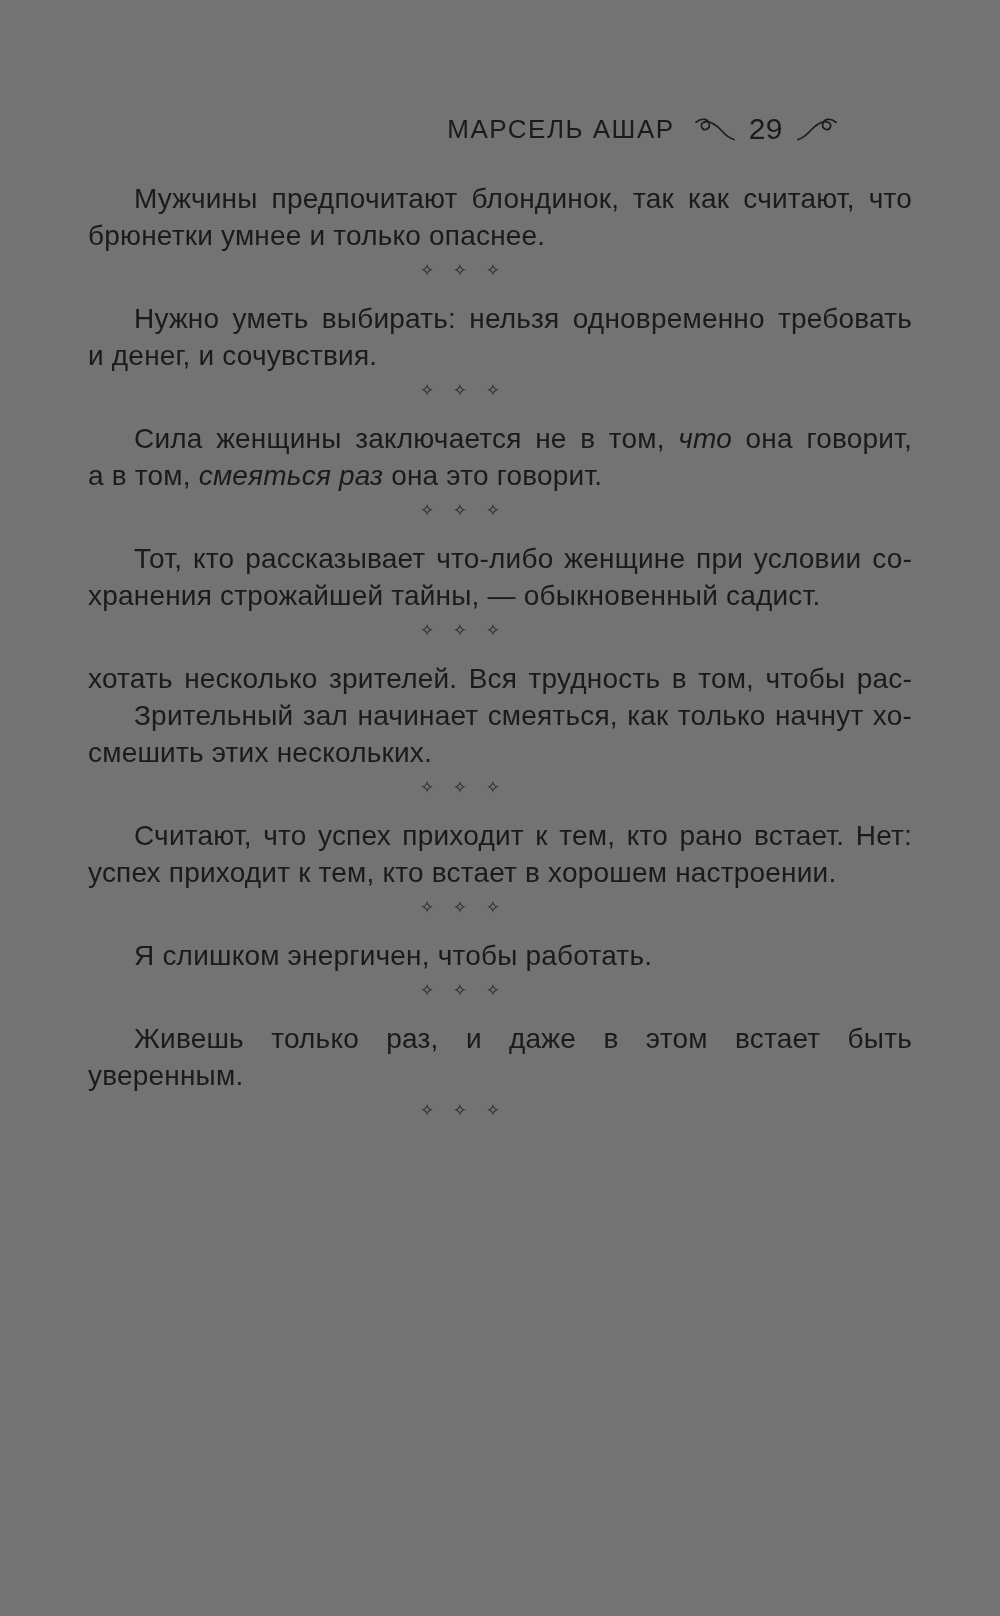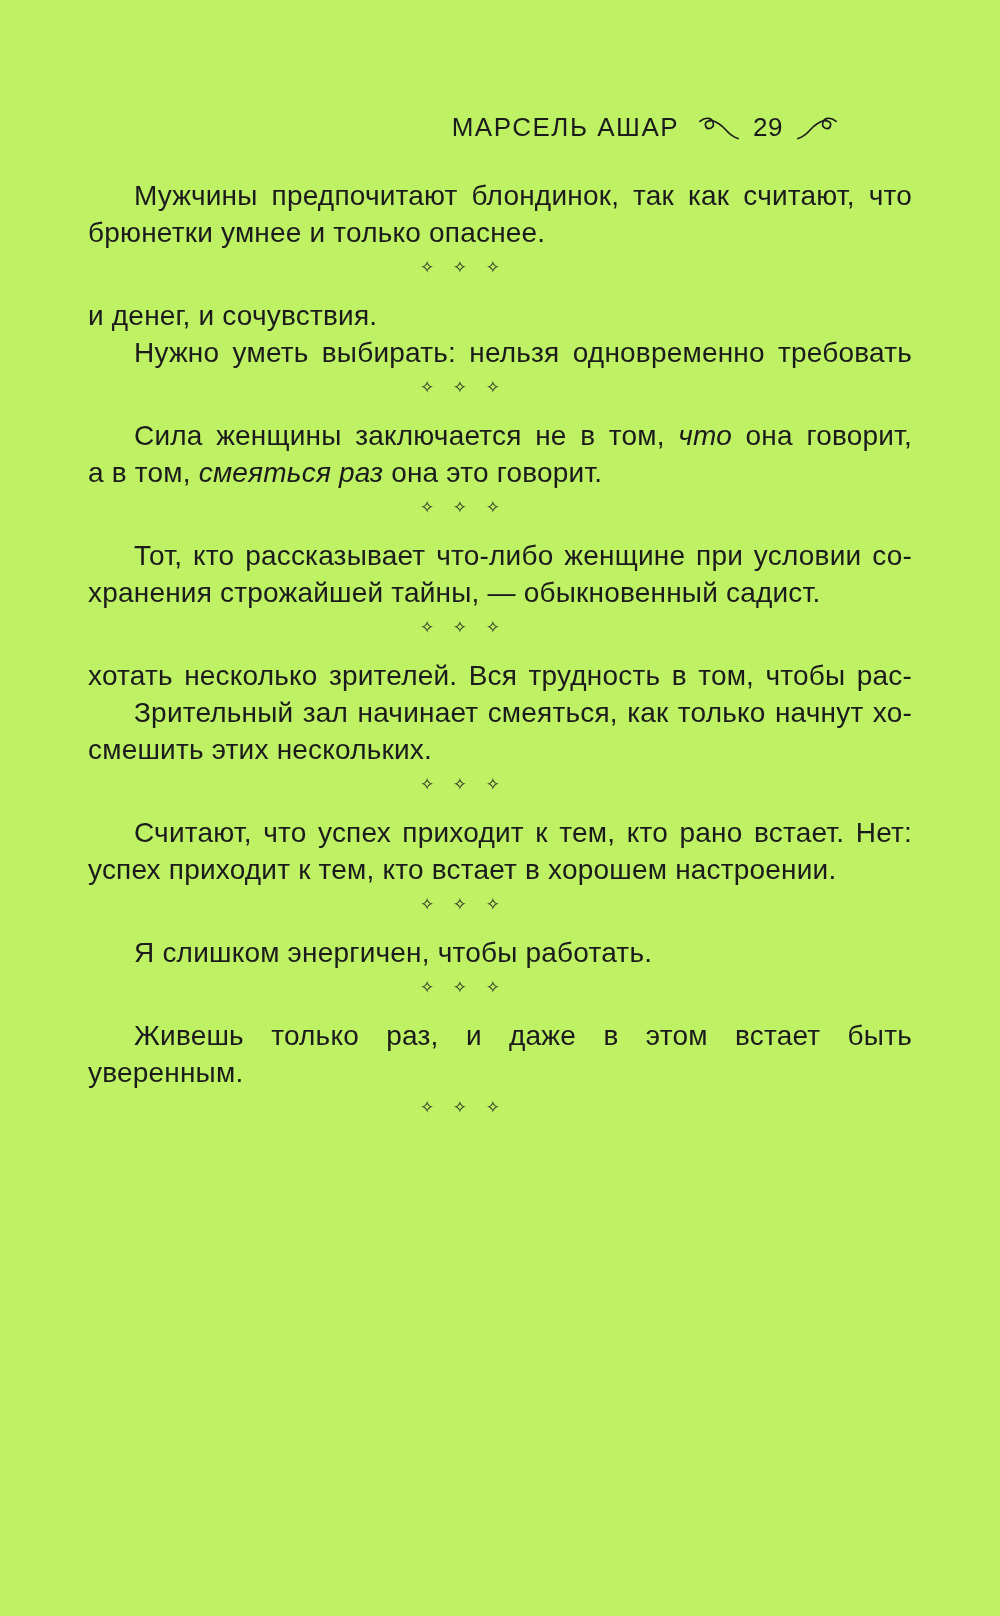--- a/index.html
+++ b/index.html
@@ -5,21 +5,21 @@
   html, body {
     margin: 0;
     padding: 0;
     background: #ffffff;
   }
   .page {
     position: relative;
     width: 1000px;
     height: 1616px;
     margin: 0 auto;
-    background: #bef264;
+    background: #737373;
     color: #1b1b1b;
     font-family: "Liberation Sans", "DejaVu Sans", sans-serif;
     box-sizing: border-box;
     padding: 112px 88px 0 88px;
     overflow: hidden;
   }
   .header {
     display: flex;
     align-items: center;
     justify-content: flex-end;
@@ -27,21 +27,21 @@
     padding-right: 74px;
     margin-bottom: 34px;
     white-space: nowrap;
   }
   .author {
     font-size: 26px;
     letter-spacing: 1.5px;
     margin-right: 6px;
   }
   .pagenum {
-    font-size: 26px;
+    font-size: 30px;
     letter-spacing: 0.5px;
   }
   .flourish {
     width: 42px;
     height: 26px;
     flex: 0 0 auto;
   }
   .flourish.mirror { transform: scaleX(-1); }
 
   .aphorism {
@@ -91,22 +91,22 @@
     </svg>
   </div>
 
   <div id="aphorisms">
       <div class="aphorism">
         <div class="line first j"><span>Мужчины предпочитают блондинок, так как считают, что</span></div>
         <div class="line"><span>брюнетки умнее и только опаснее.</span></div>
       </div>
       <div class="sep"><span>✧ ✧ ✧</span></div>
       <div class="aphorism">
+        <div class="line first j"><span>Нужно уметь выбирать: нельзя одновременно требовать</span></div>
         <div class="line"><span>и денег, и сочувствия.</span></div>
-        <div class="line first j"><span>Нужно уметь выбирать: нельзя одновременно требовать</span></div>
       </div>
       <div class="sep"><span>✧ ✧ ✧</span></div>
       <div class="aphorism">
         <div class="line first j"><span>Сила женщины заключается не в том, </span><span class="em">что</span><span> она говорит,</span></div>
         <div class="line"><span>а в том, </span><span class="em">смеяться раз</span><span> она это говорит.</span></div>
       </div>
       <div class="sep"><span>✧ ✧ ✧</span></div>
       <div class="aphorism">
         <div class="line first j"><span>Тот, кто рассказывает что-либо женщине при условии со-</span></div>
         <div class="line"><span>хранения строжайшей тайны, — обыкновенный садист.</span></div>

